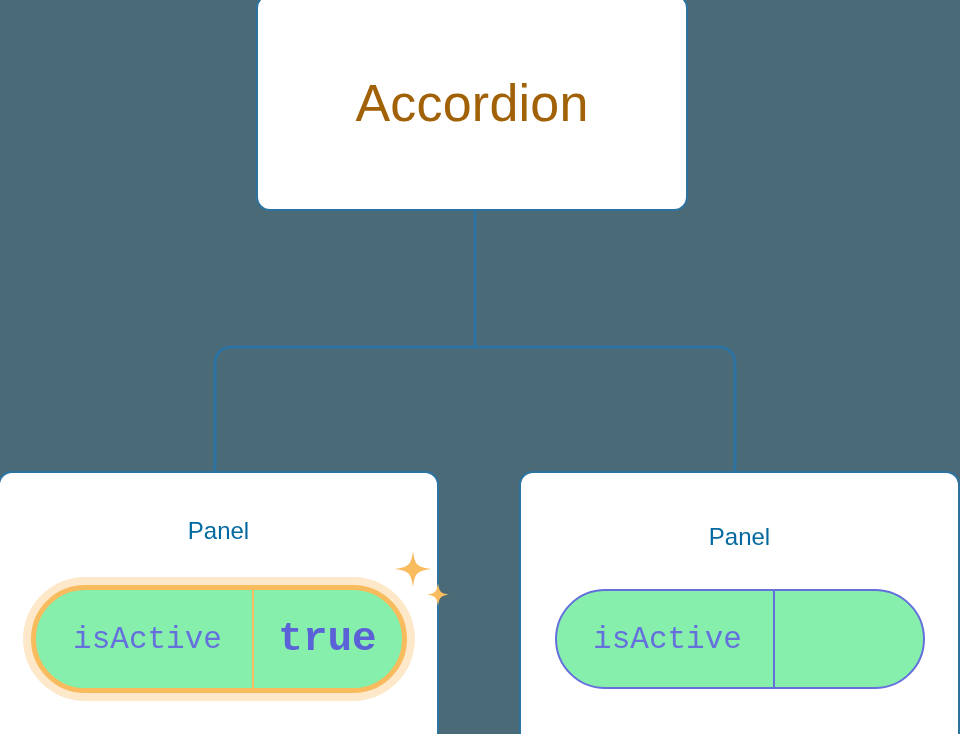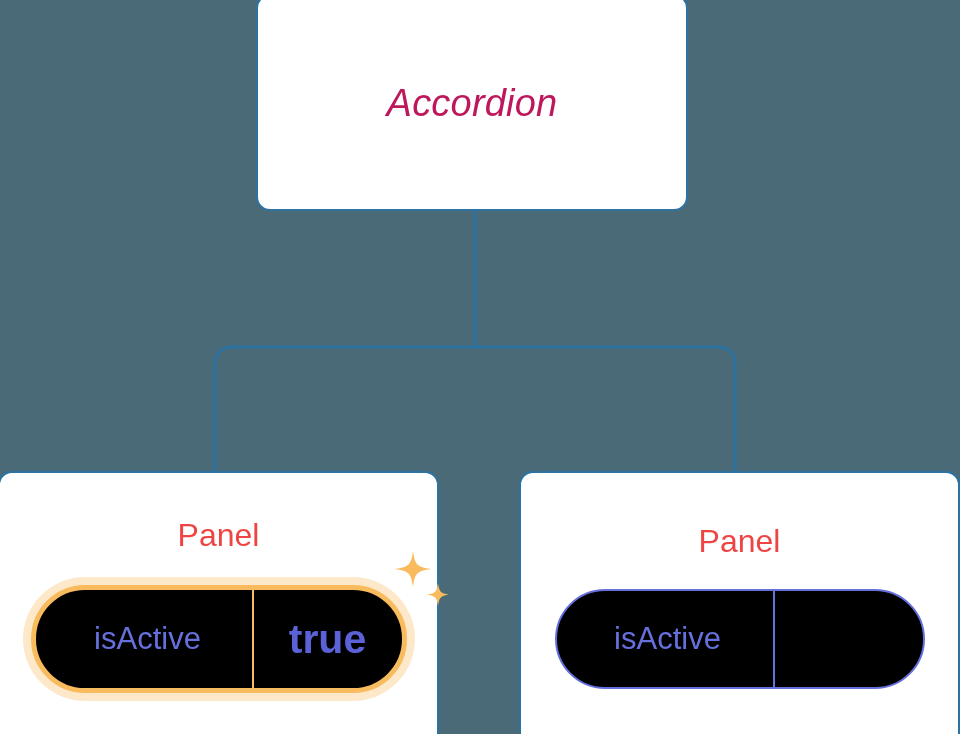--- a/index.html
+++ b/index.html
@@ -46,63 +46,63 @@
     left: 256px;
     top: -6px;
     width: 432px;
     height: 217px;
     display: flex;
     align-items: center;
     justify-content: center;
   }
 
   .root-title {
-    font-size: 38px;
-    color: #be185d;
+    font-size: 52px;
+    color: #a16207;
     letter-spacing: 0.2px;
     line-height: 1;
-    font-style: italic;
   }
 
   .panel-card {
     top: 471px;
     width: 441px;
     height: 290px;
     display: flex;
     flex-direction: column;
     align-items: center;
     overflow: visible;
   }
 
   .panel-card.left  { left: -2px; }
   .panel-card.right { left: 519px; }
 
   .panel-title {
-    font-size: 32px;
-    color: #ef4444;
+    font-size: 24px;
+    color: #0369a1;
     line-height: 1;
     margin-top: 46px;
-    margin-bottom: 8px;
+    margin-bottom: 16px;
   }
 
   .panel-card.right .panel-title { margin-top: 52px; }
 
   
   .pill-wrap {
     position: relative;
     margin-top: 26px;
   }
   .panel-card.right .pill-wrap { margin-top: 24px; }
 
   .pill {
     display: flex;
     align-items: stretch;
     box-sizing: border-box;
-    background: #000000;
+    background: #86efac;
     border-radius: 999px;
+    font-family: Liberation Mono, monospace;
   }
 
   .pill-cell {
     display: flex;
     align-items: center;
     justify-content: center;
     box-sizing: border-box;
     white-space: nowrap;
   }
 

